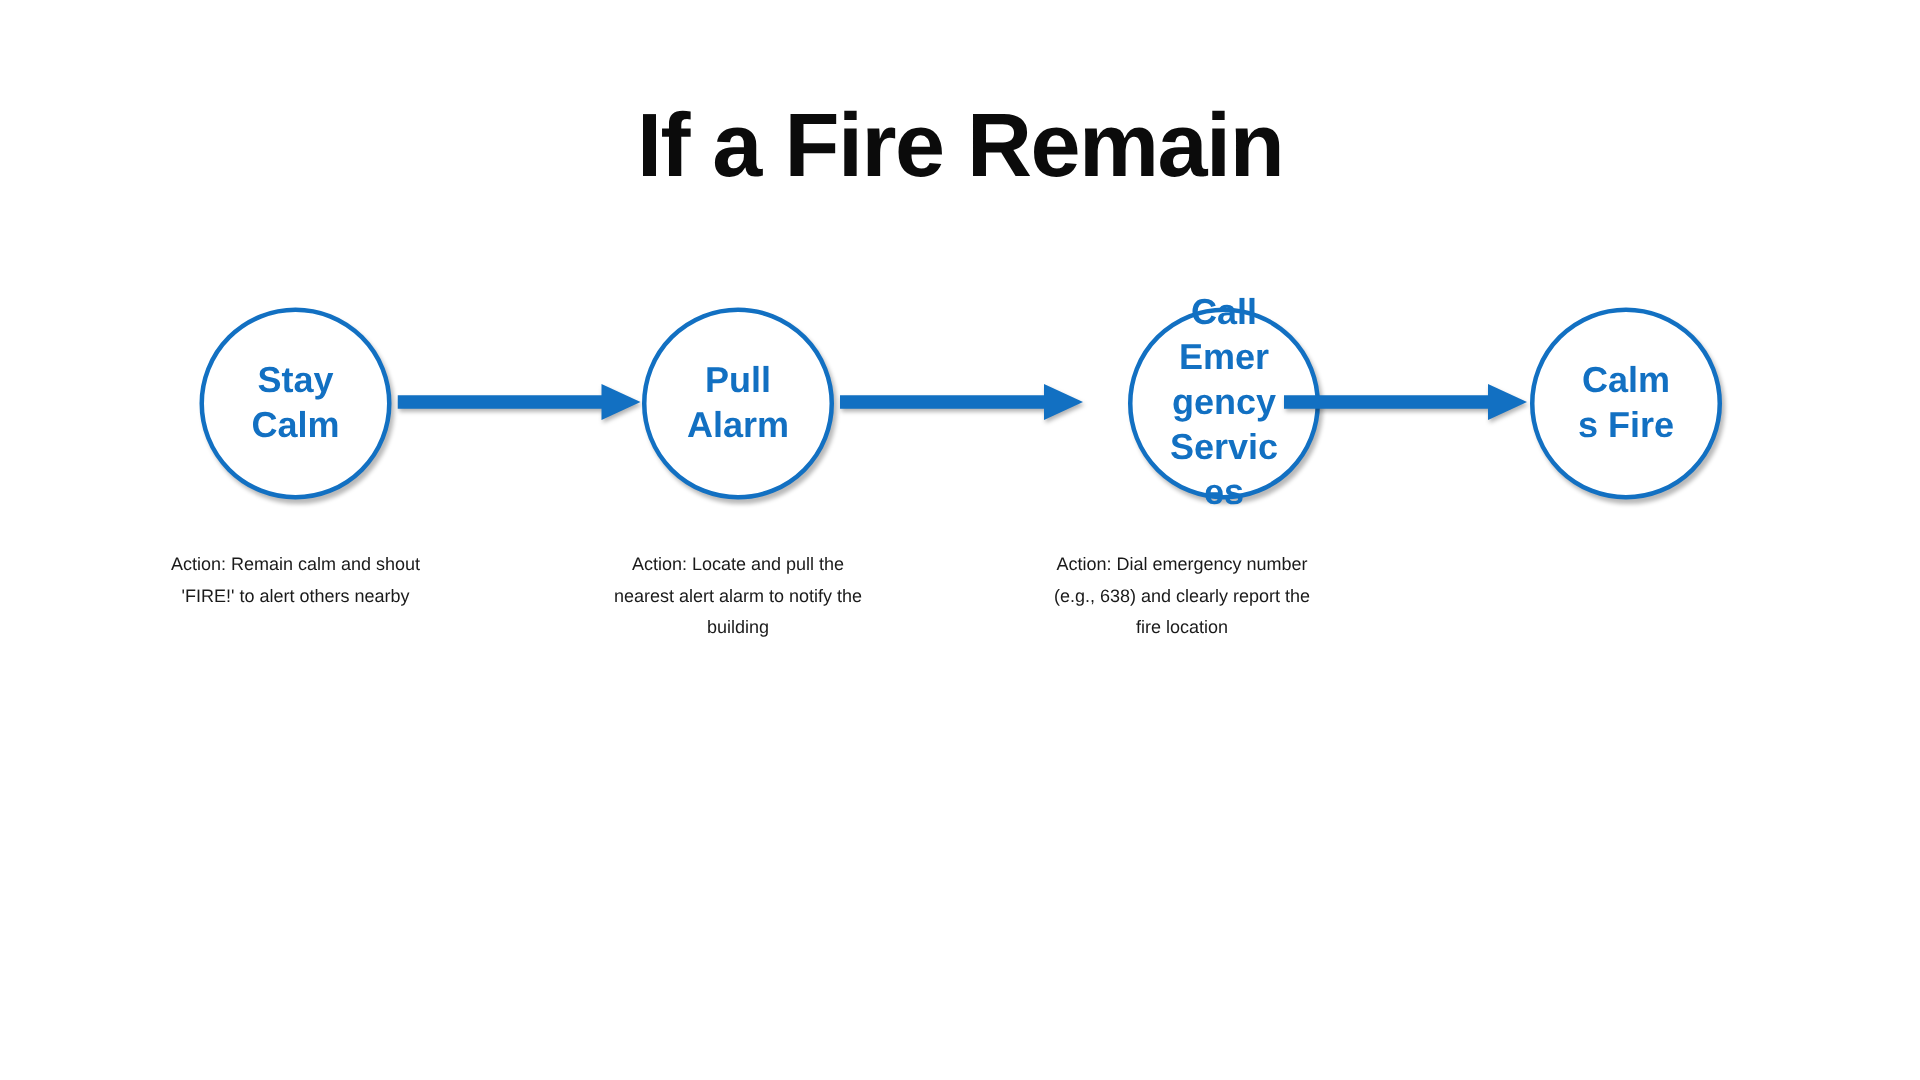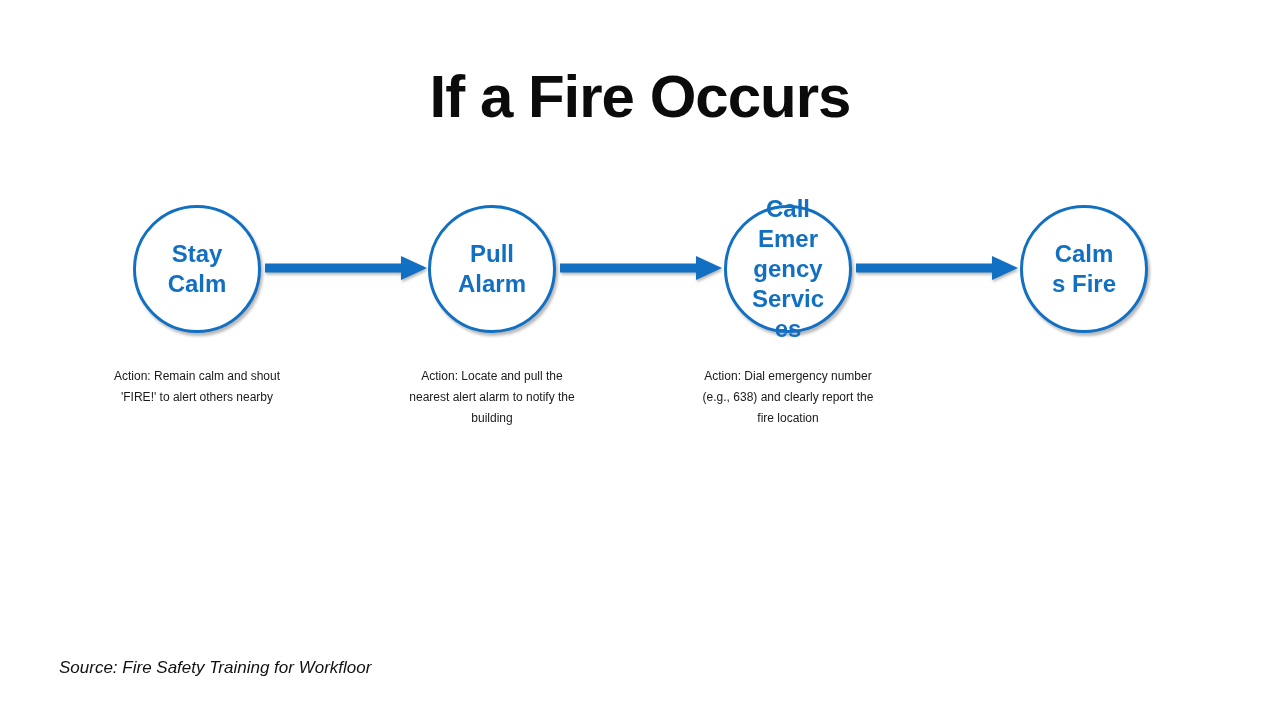--- a/index.html
+++ b/index.html
@@ -44,21 +44,21 @@
     white-space: pre-line;
     text-align: center;
     color: var(--accent);
     font-weight: 700;
     font-size: 24px;
     line-height: 30px;
     flex-shrink: 0;
   }
   .c1 { left: 133px; }
   .c2 { left: 428px; }
-  .c3 { left: 724px; }
+  .c3 { left: 752px; }
   .c4 { left: 1020px; }
 
   .flow-arrow {
     position: absolute;
     top: 252px;
     width: 164px;
     height: 32px;
     filter: drop-shadow(1px 2px 1.5px rgba(0,0,0,0.3));
   }
   .a1 { left: 265px; }
@@ -87,21 +87,21 @@
     font-style: italic;
     font-size: 17px;
     color: #111111;
   }
 </style>
 </head>
 <body>
 
 <div class="slide">
 
-  <h1 class="slide-title">If a Fire Occurs</h1>
+  <h1 class="slide-title">If a Fire Remain</h1>
 
   <div class="node-circle c1">
     <div class="circle-label">Stay
 Calm</div>
   </div>
   <div class="node-circle c2">
     <div class="circle-label">Pull
 Alarm</div>
   </div>
   <div class="node-circle c3">
@@ -131,15 +131,14 @@
 
   <div class="action-text t1">Action: Remain calm and shout
 'FIRE!' to alert others nearby</div>
   <div class="action-text t2">Action: Locate and pull the
 nearest alert alarm to notify the
 building</div>
   <div class="action-text t3">Action: Dial emergency number
 (e.g., 638) and clearly report the
 fire location</div>
 
-  <div class="source-note">Source: Fire Safety Training for Workfloor</div>
 
 </div>
 
 </body></html>

